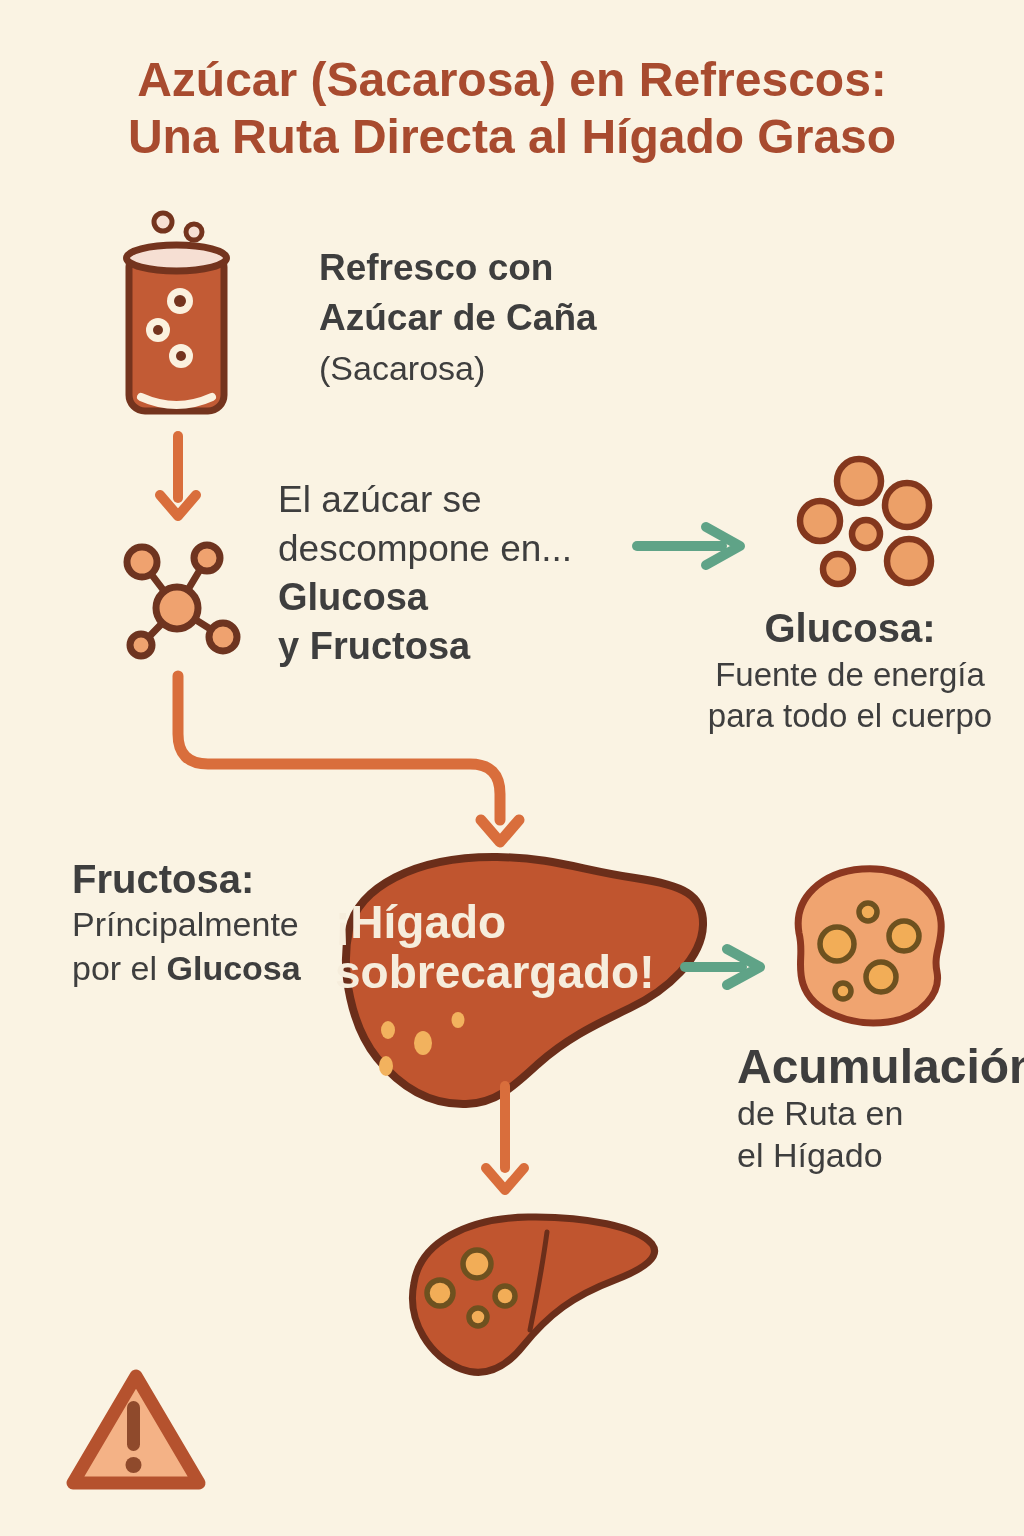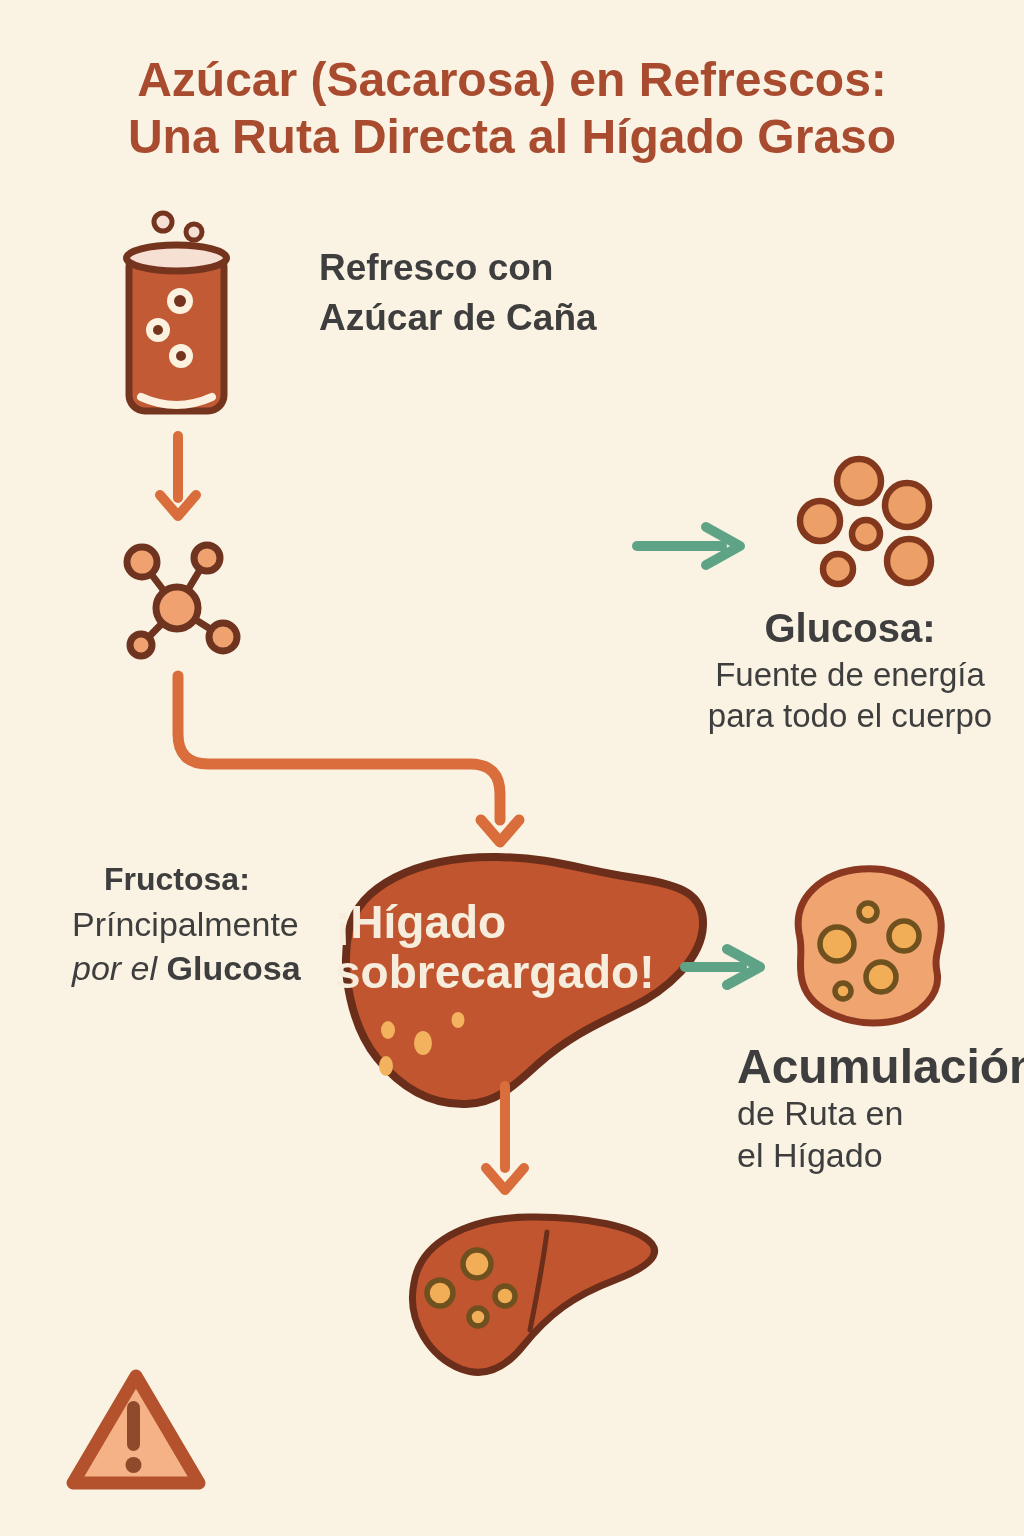--- a/index.html
+++ b/index.html
@@ -16,33 +16,33 @@
   html,body{margin:0;padding:0;background:var(--bg);}
   .stage{
     position:relative;width:1024px;height:1536px;margin:0 auto;
     background:var(--bg);overflow:hidden;
     font-family:"Liberation Sans","DejaVu Sans",sans-serif;
     color:var(--text);
   }
   .stage svg{position:absolute;left:0;top:0;}
   .txt{position:absolute;white-space:nowrap;}
   .b{font-weight:700;}
-  .r{font-weight:500;font-style:italic;}
+  .r{font-weight:500;}
   .page-title{
     left:0;right:0;top:51px;text-align:center;
     font-size:48px;line-height:57px;font-weight:700;color:var(--title);
   }
   .soda-label{left:285px;top:243px;font-size:37px;line-height:50px;font-weight:700;margin-left:34px;}
   .soda-label .sub{font-size:34px;font-weight:500;}
   .breakdown-label{left:278px;top:475px;font-size:37px;line-height:49px;font-weight:500;}
   .breakdown-label .b{font-size:38px;}
   .glucose-label{left:650px;top:602px;width:400px;text-align:center;font-size:33px;line-height:41px;font-weight:500;}
   .glucose-label .hd{font-size:40px;line-height:52px;font-weight:700;}
   .fructose-label{left:72px;top:856px;font-size:34px;line-height:44px;font-weight:500;}
-  .fructose-label .hd{font-size:32px;line-height:46px;font-weight:700;margin-left:32px;}
+  .fructose-label .hd{font-size:40px;line-height:46px;font-weight:700;}
   .liver-label{left:335px;top:897px;width:350px;
     font-size:46px;line-height:50px;font-weight:700;color:var(--liver-text);}
   .fat-label{left:737px;top:1042px;font-size:34px;line-height:42px;font-weight:500;}
   .fat-label .hd{font-size:48px;line-height:50px;font-weight:700;}
   .warning-label{left:213px;top:1382px;font-size:37px;line-height:53px;font-weight:500;}
 
   
   .o-arrow{stroke:var(--arrow-orange);stroke-width:10;fill:none;stroke-linecap:round;stroke-linejoin:round;}
   .o-arrow.thick{stroke-width:11;}
   .g-arrow{stroke:var(--arrow-green);stroke-width:10;fill:none;stroke-linecap:round;stroke-linejoin:round;}
@@ -189,22 +189,29 @@
   </svg>
 
   <div class="txt page-title">
     <div>Azúcar (Sacarosa) en Refrescos:</div>
     <div>Una Ruta Directa al Hígado Graso</div>
   </div>
 
   <div class="txt soda-label">
     <div>Refresco con</div>
     <div>Azúcar de Caña</div>
-  </div>
-
+    <div class="sub">(Sacarosa)</div>
+  </div>
+
+  <div class="txt breakdown-label">
+    <div>El azúcar se</div>
+    <div>descompone en...</div>
+    <div class="b">Glucosa</div>
+    <div class="b">y Fructosa</div>
+  </div>
 
   <div class="txt glucose-label">
     <div class="hd">Glucosa:</div>
     <div>Fuente de energía</div>
     <div>para todo el cuerpo</div>
   </div>
 
   <div class="txt fructose-label">
     <div class="hd">Fructosa:</div>
     <div>Príncipalmente</div>

